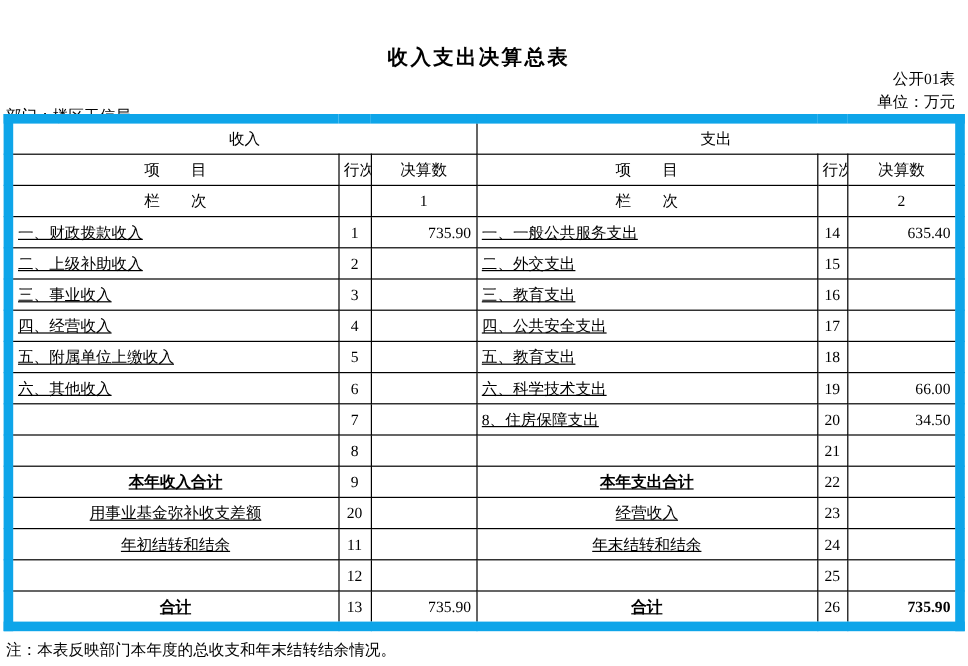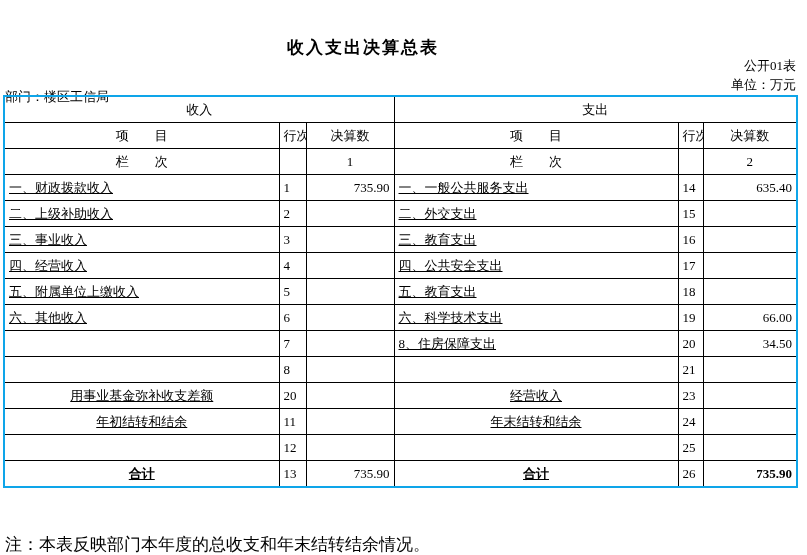--- a/index.html
+++ b/index.html
@@ -1,35 +1,35 @@
 <!DOCTYPE html>
 <html><head>
 <meta charset="utf-8">
 <style>
   html,body{margin:0;padding:0;background:#fff;}
   body{width:807px;height:555px;position:relative;overflow:hidden;
        font-family:"Liberation Serif","DejaVu Serif",serif;color:#000;}
   .sheet{position:absolute;inset:0;}
   .page-title{position:absolute;top:36px;left:0;width:726px;text-align:center;
-      font-size:17px;font-weight:bold;letter-spacing:2px;}
+      font-size:17px;font-weight:bold;letter-spacing:2px;padding-left:36px;}
   .form-no{position:absolute;top:57px;right:11px;font-size:13px;}
   .dept{position:absolute;top:88px;left:5px;font-size:13px;}
   .unit{position:absolute;top:76px;right:11px;font-size:13px;}
   table.main{position:absolute;top:95px;left:3px;width:793px;
-      border-collapse:collapse;table-layout:fixed;border:2px solid #0ea5e9;}
+      border-collapse:collapse;table-layout:fixed;border:8px solid #0ea5e9;}
   table.main td{border:1px solid #000;height:25px;line-height:25px;
       font-size:13px;padding:0 4px;overflow:hidden;white-space:nowrap;}
   td.sec{text-align:center;}
   td.hdr{text-align:center;margin-left:29px;}
-  td.line{text-align:left;padding:0;font-size:12px;}
+  td.line{text-align:center;padding:0;font-size:12px;}
   td.amount{text-align:right;padding-right:7px;}
   td.item{text-align:left;text-decoration:underline;}
   td.item.center{text-align:center;}
   .bold{font-weight:bold;}
-  .note{position:absolute;top:533px;left:5px;font-size:17px;}
+  .note{position:absolute;top:533px;left:5px;font-size:13px;}
 </style>
 </head>
 <body>
 
 <div class="sheet">
 
   <div class="page-title">收入支出决算总表</div>
   <div class="form-no">公开01表</div>
   <div class="dept">部门：楼区工信局</div>
   <div class="unit">单位：万元</div>
@@ -124,20 +124,28 @@
         </tr>
         <tr>
           <td class="item left"></td>
           <td class="line">8</td>
           <td class="amount"></td>
           <td class="item left"></td>
           <td class="line">21</td>
           <td class="amount"></td>
         </tr>
         <tr>
+          <td class="item center bold">本年收入合计</td>
+          <td class="line">9</td>
+          <td class="amount"></td>
+          <td class="item center bold">本年支出合计</td>
+          <td class="line">22</td>
+          <td class="amount"></td>
+        </tr>
+        <tr>
           <td class="item center">用事业基金弥补收支差额</td>
           <td class="line">20</td>
           <td class="amount"></td>
           <td class="item center">经营收入</td>
           <td class="line">23</td>
           <td class="amount"></td>
         </tr>
         <tr>
           <td class="item center">年初结转和结余</td>
           <td class="line">11</td>

